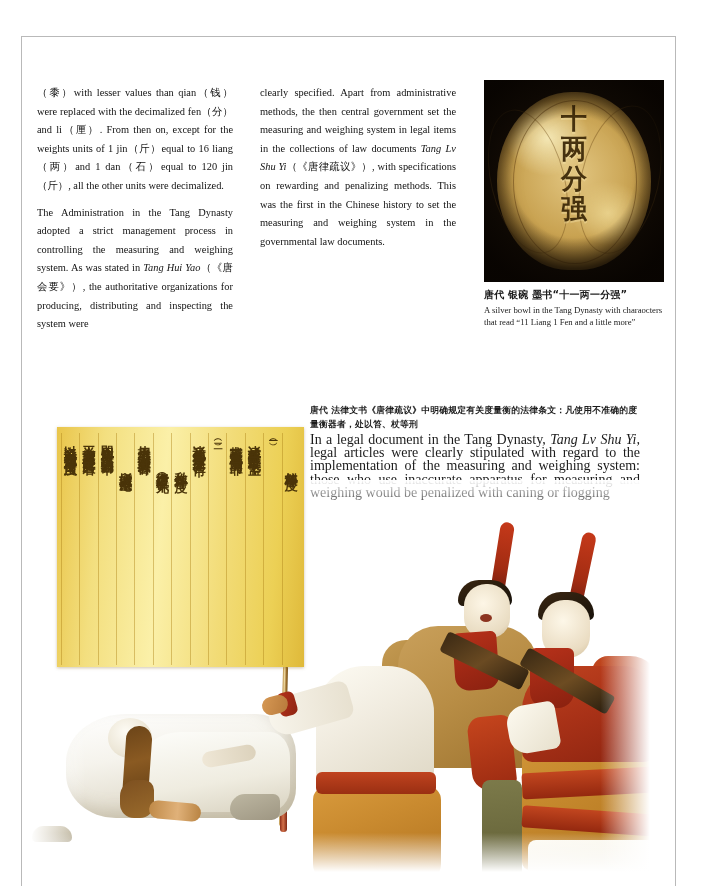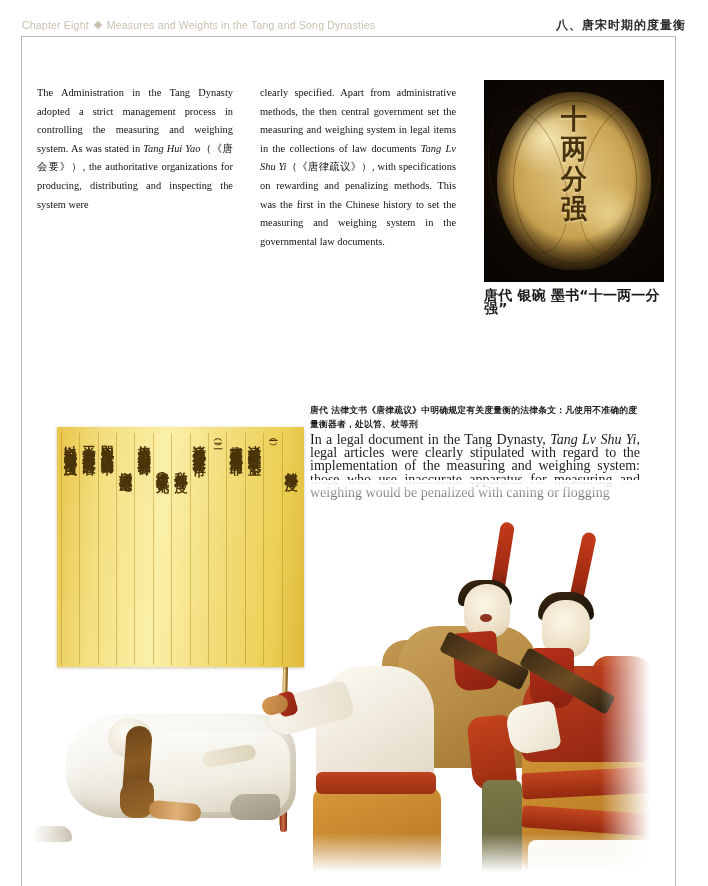--- a/index.html
+++ b/index.html
@@ -74,21 +74,21 @@
   
   .col {
     position: absolute;
     font-family: "Liberation Serif", serif;
     font-size: 10.4px;
     line-height: 18.6px;
     text-align: justify;
     color: #111;
   }
   .col p { margin: 0 0 0 0; }
-  .col p + p { margin-top: 14px; text-decoration: underline; }
+  .col p + p { margin-top: 8px; }
   #col-left  { left: 37px; top: 84px;  width: 196px; }
   #col-mid   { left: 260px; top: 84px; width: 196px; }
   .it { font-style: italic; }
 
   
   #bowl-figure {
     position: absolute;
     left: 484px;
     top: 80px;
     width: 180px;
@@ -148,21 +148,21 @@
     opacity: .92;
   }
   #bowl-photo .inkglyphs span { display: block; transform: scaleY(1.05); }
 
   #bowl-caption {
     margin-top: 7px;
     width: 188px;
   }
   .cap-cn {
     font-family: "DejaVu Sans", sans-serif;
-    font-size: 14px;
+    font-size: 10px;
     font-weight: bold;
     color: #1b1b1b;
     line-height: 12.5px;
     letter-spacing: .2px;
   }
   .cap-en {
     font-family: "Liberation Serif", serif;
     font-size: 8.7px;
     line-height: 12.4px;
     color: #1b1b1b;
@@ -544,32 +544,25 @@
         rgba(255,255,255,0) 92%, rgba(255,255,255,1) 100%),
       linear-gradient(180deg, rgba(255,255,255,1) 0%, rgba(255,255,255,0) 7%,
         rgba(255,255,255,0) 90%, rgba(255,255,255,1) 100%);
   }
 </style>
 </head>
 <body>
 
 <div id="page">
 
-  <div id="runhead">
-    <div class="left">
-      <span>Chapter Eight</span>
-      <span class="diamond"></span>
-      <span>Measures and Weights in the Tang and Song Dynasties</span>
-    </div>
-    <div class="right">八、唐宋时期的度量衡</div>
-  </div>
 
   <div id="frame"></div>
 
   <div class="col" id="col-left">
+    <p>（黍）with lesser values than qian（钱）were replaced with the decimalized fen（分）and li（厘）. From then on, except for the weights units of 1 jin（斤）equal to 16 liang（两）and 1 dan（石）equal to 120 jin（斤）, all the other units were decimalized.</p>
     <p><span>The Administration in the Tang Dynasty adopted a strict management process in controlling the measuring and weighing system. As was stated in </span><span class="it">Tang Hui Yao</span><span>（《唐会要》）, the authoritative organizations for producing, distributing and inspecting the system were</span></p>
   </div>
 
   <div class="col" id="col-mid">
     <p><span>clearly specified. Apart from administrative methods, the then central government set the measuring and weighing system in legal items in the collections of law documents </span><span class="it">Tang Lv Shu Yi</span><span>（《唐律疏议》）, with specifications on rewarding and penalizing methods.  This was the first in the Chinese history to set the measuring and weighing system in the governmental law documents.</span></p>
   </div>
 
   <div id="bowl-figure">
     <div id="bowl-photo">
       <div class="bowl"></div>
@@ -579,20 +572,21 @@
       <div class="inkglyphs">
         <span>十</span>
         <span>两</span>
         <span>分</span>
         <span>强</span>
       </div>
       <div class="vign"></div>
     </div>
     <div id="bowl-caption">
       <div class="cap-cn">唐代 银碗 墨书“十一两一分强”</div>
+      <div class="cap-en">A silver bowl in the Tang Dynasty with charaocters that read “11 Liang 1 Fen and a little more”</div>
     </div>
   </div>
 
   <div id="legal-caption">
     <div class="cap-cn">唐代 法律文书《唐律疏议》中明确规定有关度量衡的法律条文：凡使用不准确的度量衡器者，处以笞、杖等刑</div>
     <div class="cap-en"><span>In a legal document in the Tang Dynasty, </span><span class="it">Tang Lv Shu Yi,</span><span> legal articles were clearly stipulated with regard to the implementation of the measuring and weighing system: those who use inaccurate apparatus for measuring and weighing would be penalized with caning or flogging</span></div>
   </div>
 
   <div id="painting">
     <div class="pole"></div>

